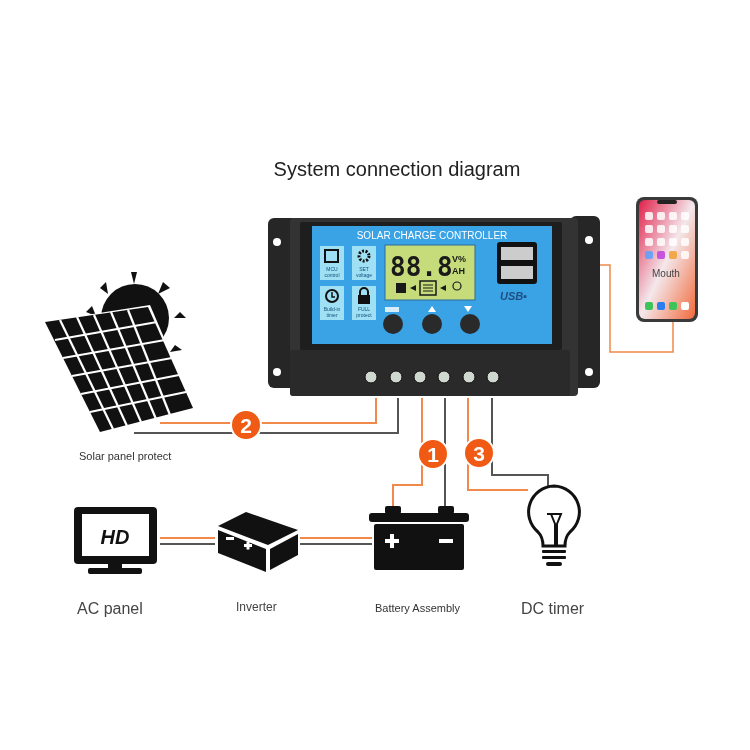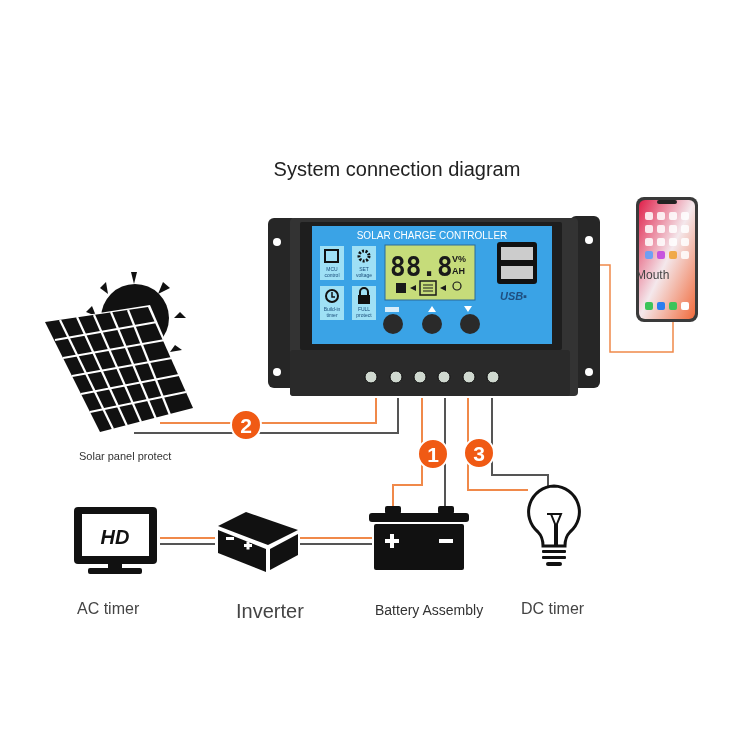--- a/index.html
+++ b/index.html
@@ -165,21 +165,21 @@
       <rect x="681" y="251" width="8" height="8" rx="2"></rect>
   </g>
   <g>
     <rect x="645" y="302" width="8" height="8" rx="2" fill="#3cc45a"></rect>
       <rect x="657" y="302" width="8" height="8" rx="2" fill="#2a7ef0"></rect>
       <rect x="669" y="302" width="8" height="8" rx="2" fill="#3cc45a"></rect>
       <rect x="681" y="302" width="8" height="8" rx="2" fill="#fff"></rect>
   </g>
   <rect x="657" y="200" width="20" height="4" rx="2" fill="#222"></rect>
 </svg>
-<div class="abs lbl" style="left:636px;top:268px;font-size:12px;color:#444;">Mouth</div>
+<div class="abs lbl" style="left:652px;top:268px;font-size:10px;color:#444;">Mouth</div>
 
 <svg width="750" height="750">
   <rect x="74" y="507" width="83" height="57" rx="4" fill="#111"></rect>
   <rect x="82" y="514" width="67" height="42" fill="#fff"></rect>
   <text x="115" y="544" font-size="20" font-weight="bold" font-style="italic" text-anchor="middle" fill="#111" font-family="'Liberation Sans',sans-serif">HD</text>
   <rect x="108" y="564" width="14" height="6" fill="#111"></rect>
   <rect x="88" y="568" width="54" height="6" rx="2" fill="#111"></rect>
 </svg>
 
 <svg width="750" height="750">
@@ -218,16 +218,16 @@
     <circle cx="433" cy="454" r="15" fill="#f05a14" stroke="#fff" stroke-width="2"></circle>
     <text x="433" y="462" font-size="21" font-weight="bold" text-anchor="middle" fill="#fff" font-family="'Liberation Sans',sans-serif">1</text>
   </g>
   <g>
     <circle cx="479" cy="453" r="15" fill="#f05a14" stroke="#fff" stroke-width="2"></circle>
     <text x="479" y="461" font-size="21" font-weight="bold" text-anchor="middle" fill="#fff" font-family="'Liberation Sans',sans-serif">3</text>
   </g>
 </svg>
 
 <div class="abs lbl" style="left:79px;top:450px;font-size:11px;">Solar panel protect</div>
-<div class="abs lbl" style="left:77px;top:600px;font-size:16px;color:#444;">AC timer</div>
-<div class="abs lbl" style="left:236px;top:600px;font-size:20px;color:#444;">Inverter</div>
-<div class="abs lbl" style="left:375px;top:602px;font-size:14px;">Battery Assembly</div>
+<div class="abs lbl" style="left:77px;top:600px;font-size:16px;color:#444;">AC panel</div>
+<div class="abs lbl" style="left:236px;top:600px;font-size:12px;color:#444;">Inverter</div>
+<div class="abs lbl" style="left:375px;top:602px;font-size:11px;">Battery Assembly</div>
 <div class="abs lbl" style="left:521px;top:600px;font-size:16px;color:#444;">DC timer</div>
 
 </body></html>

